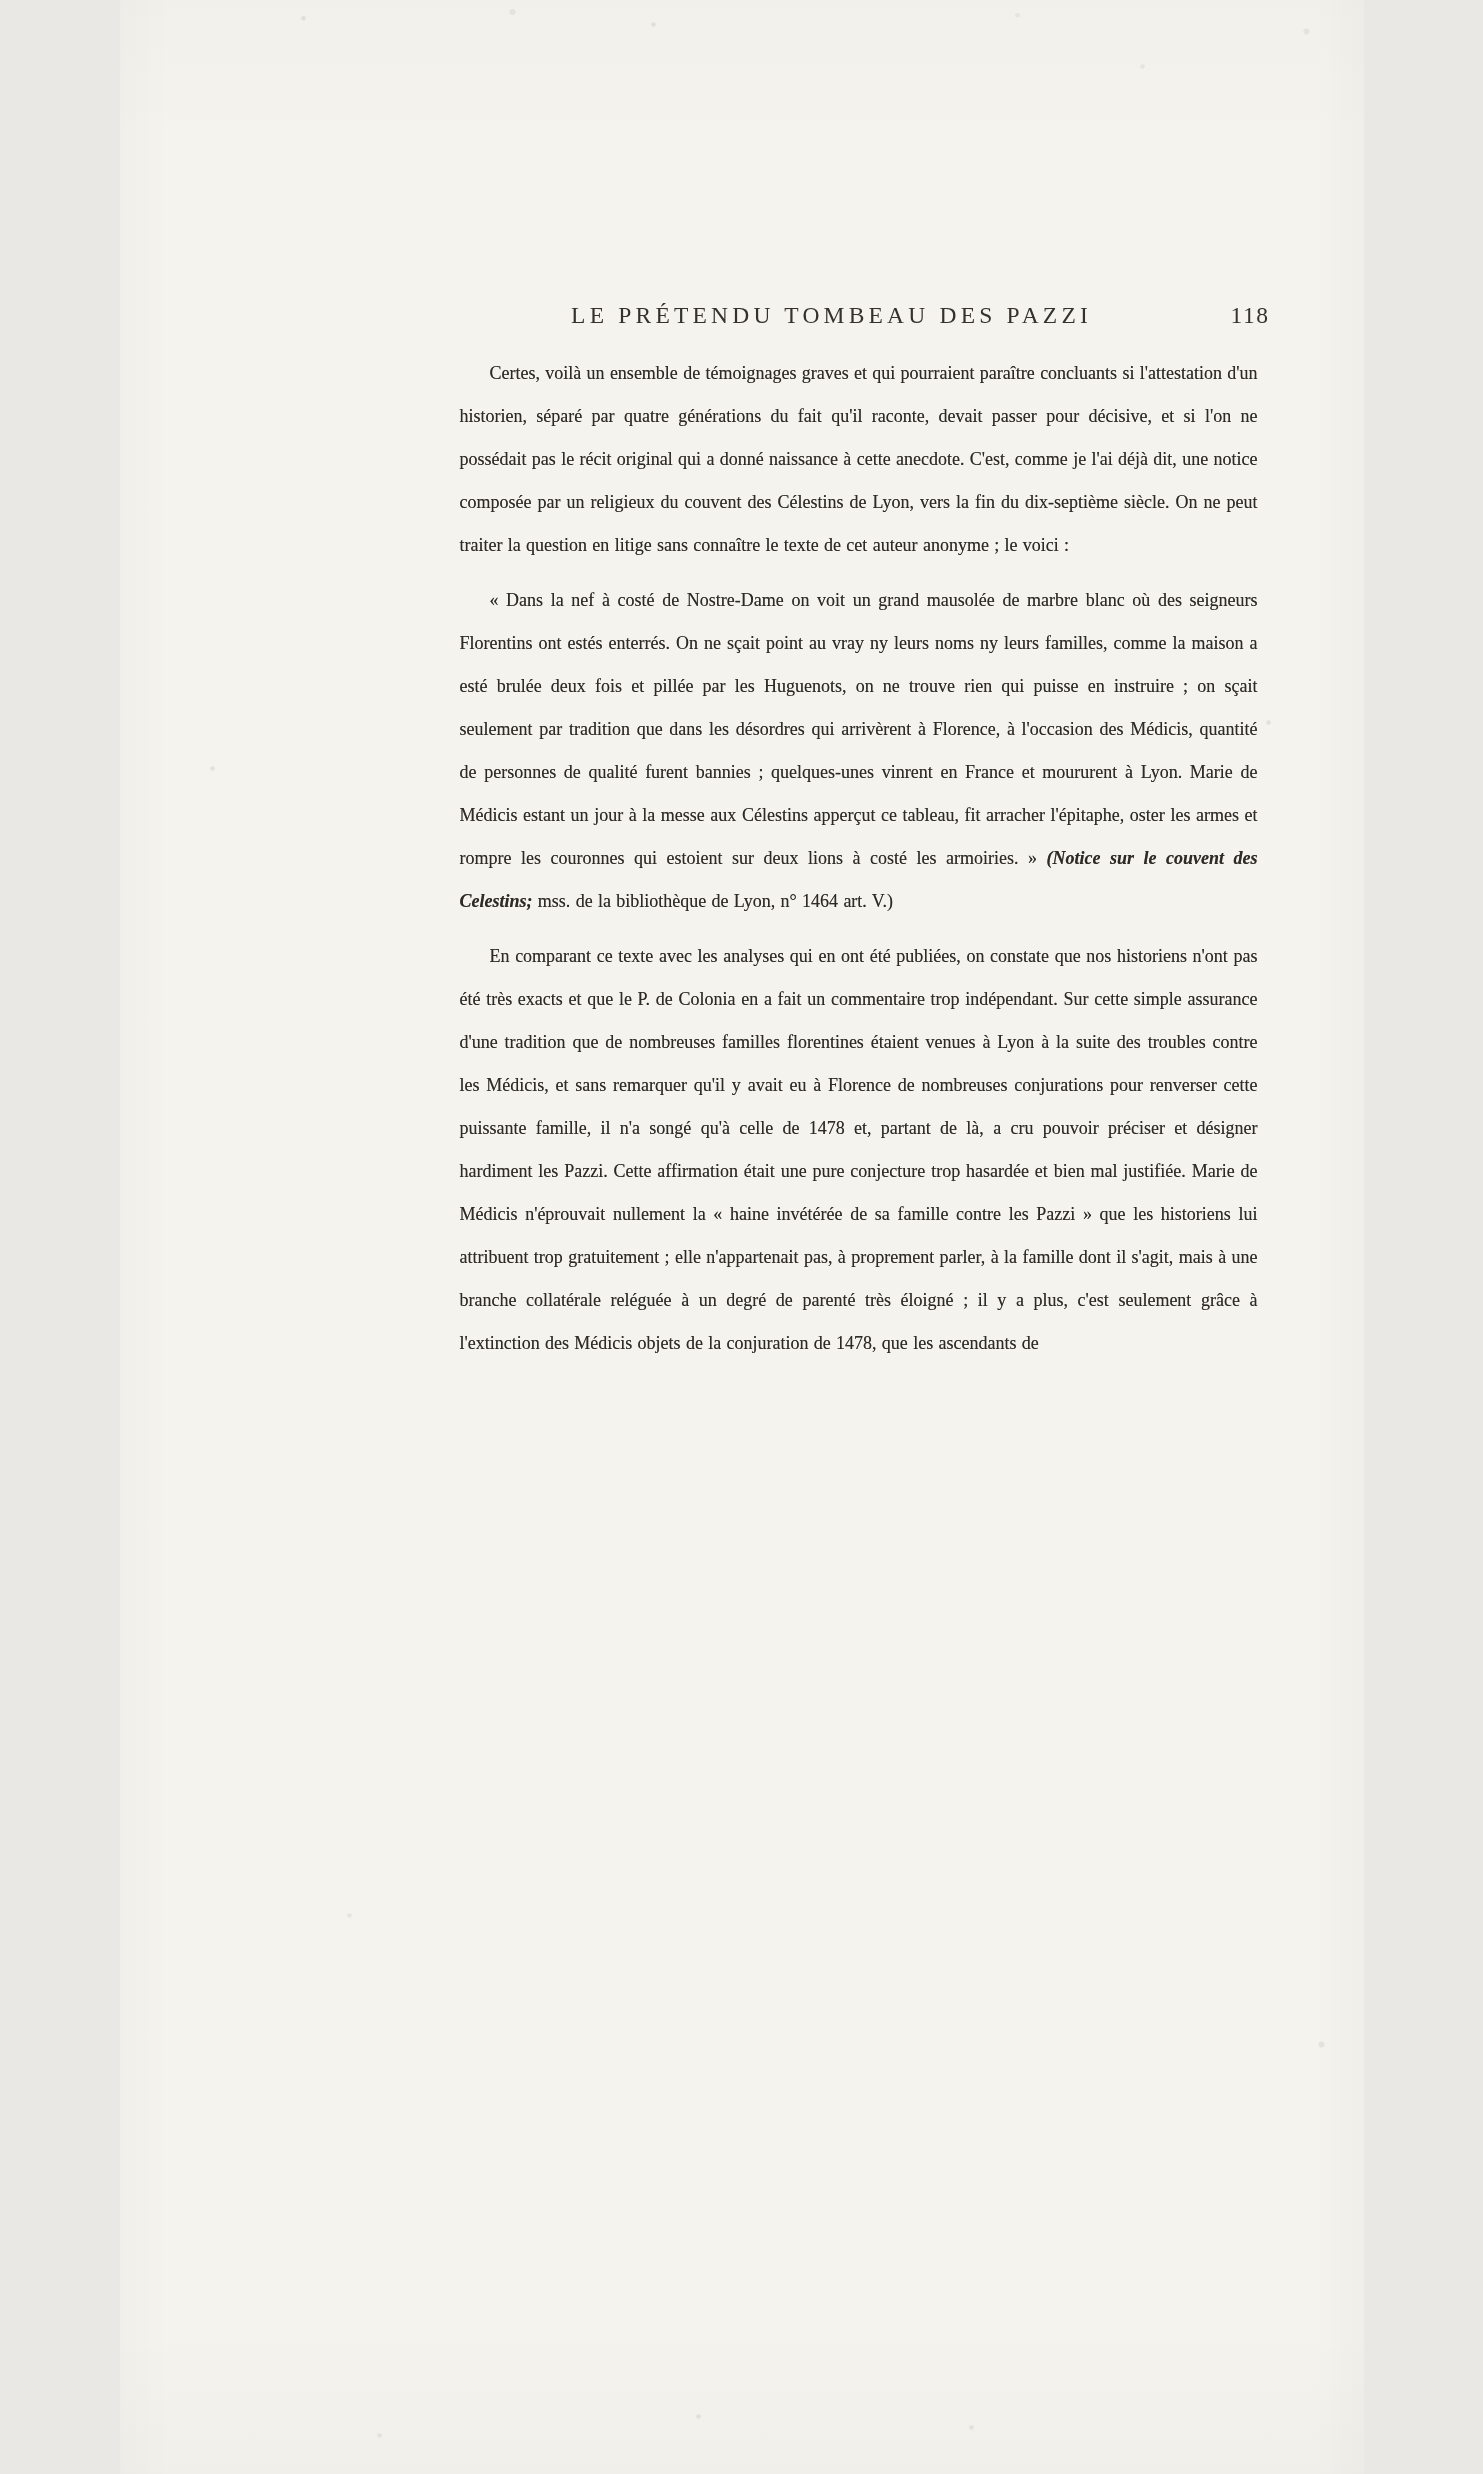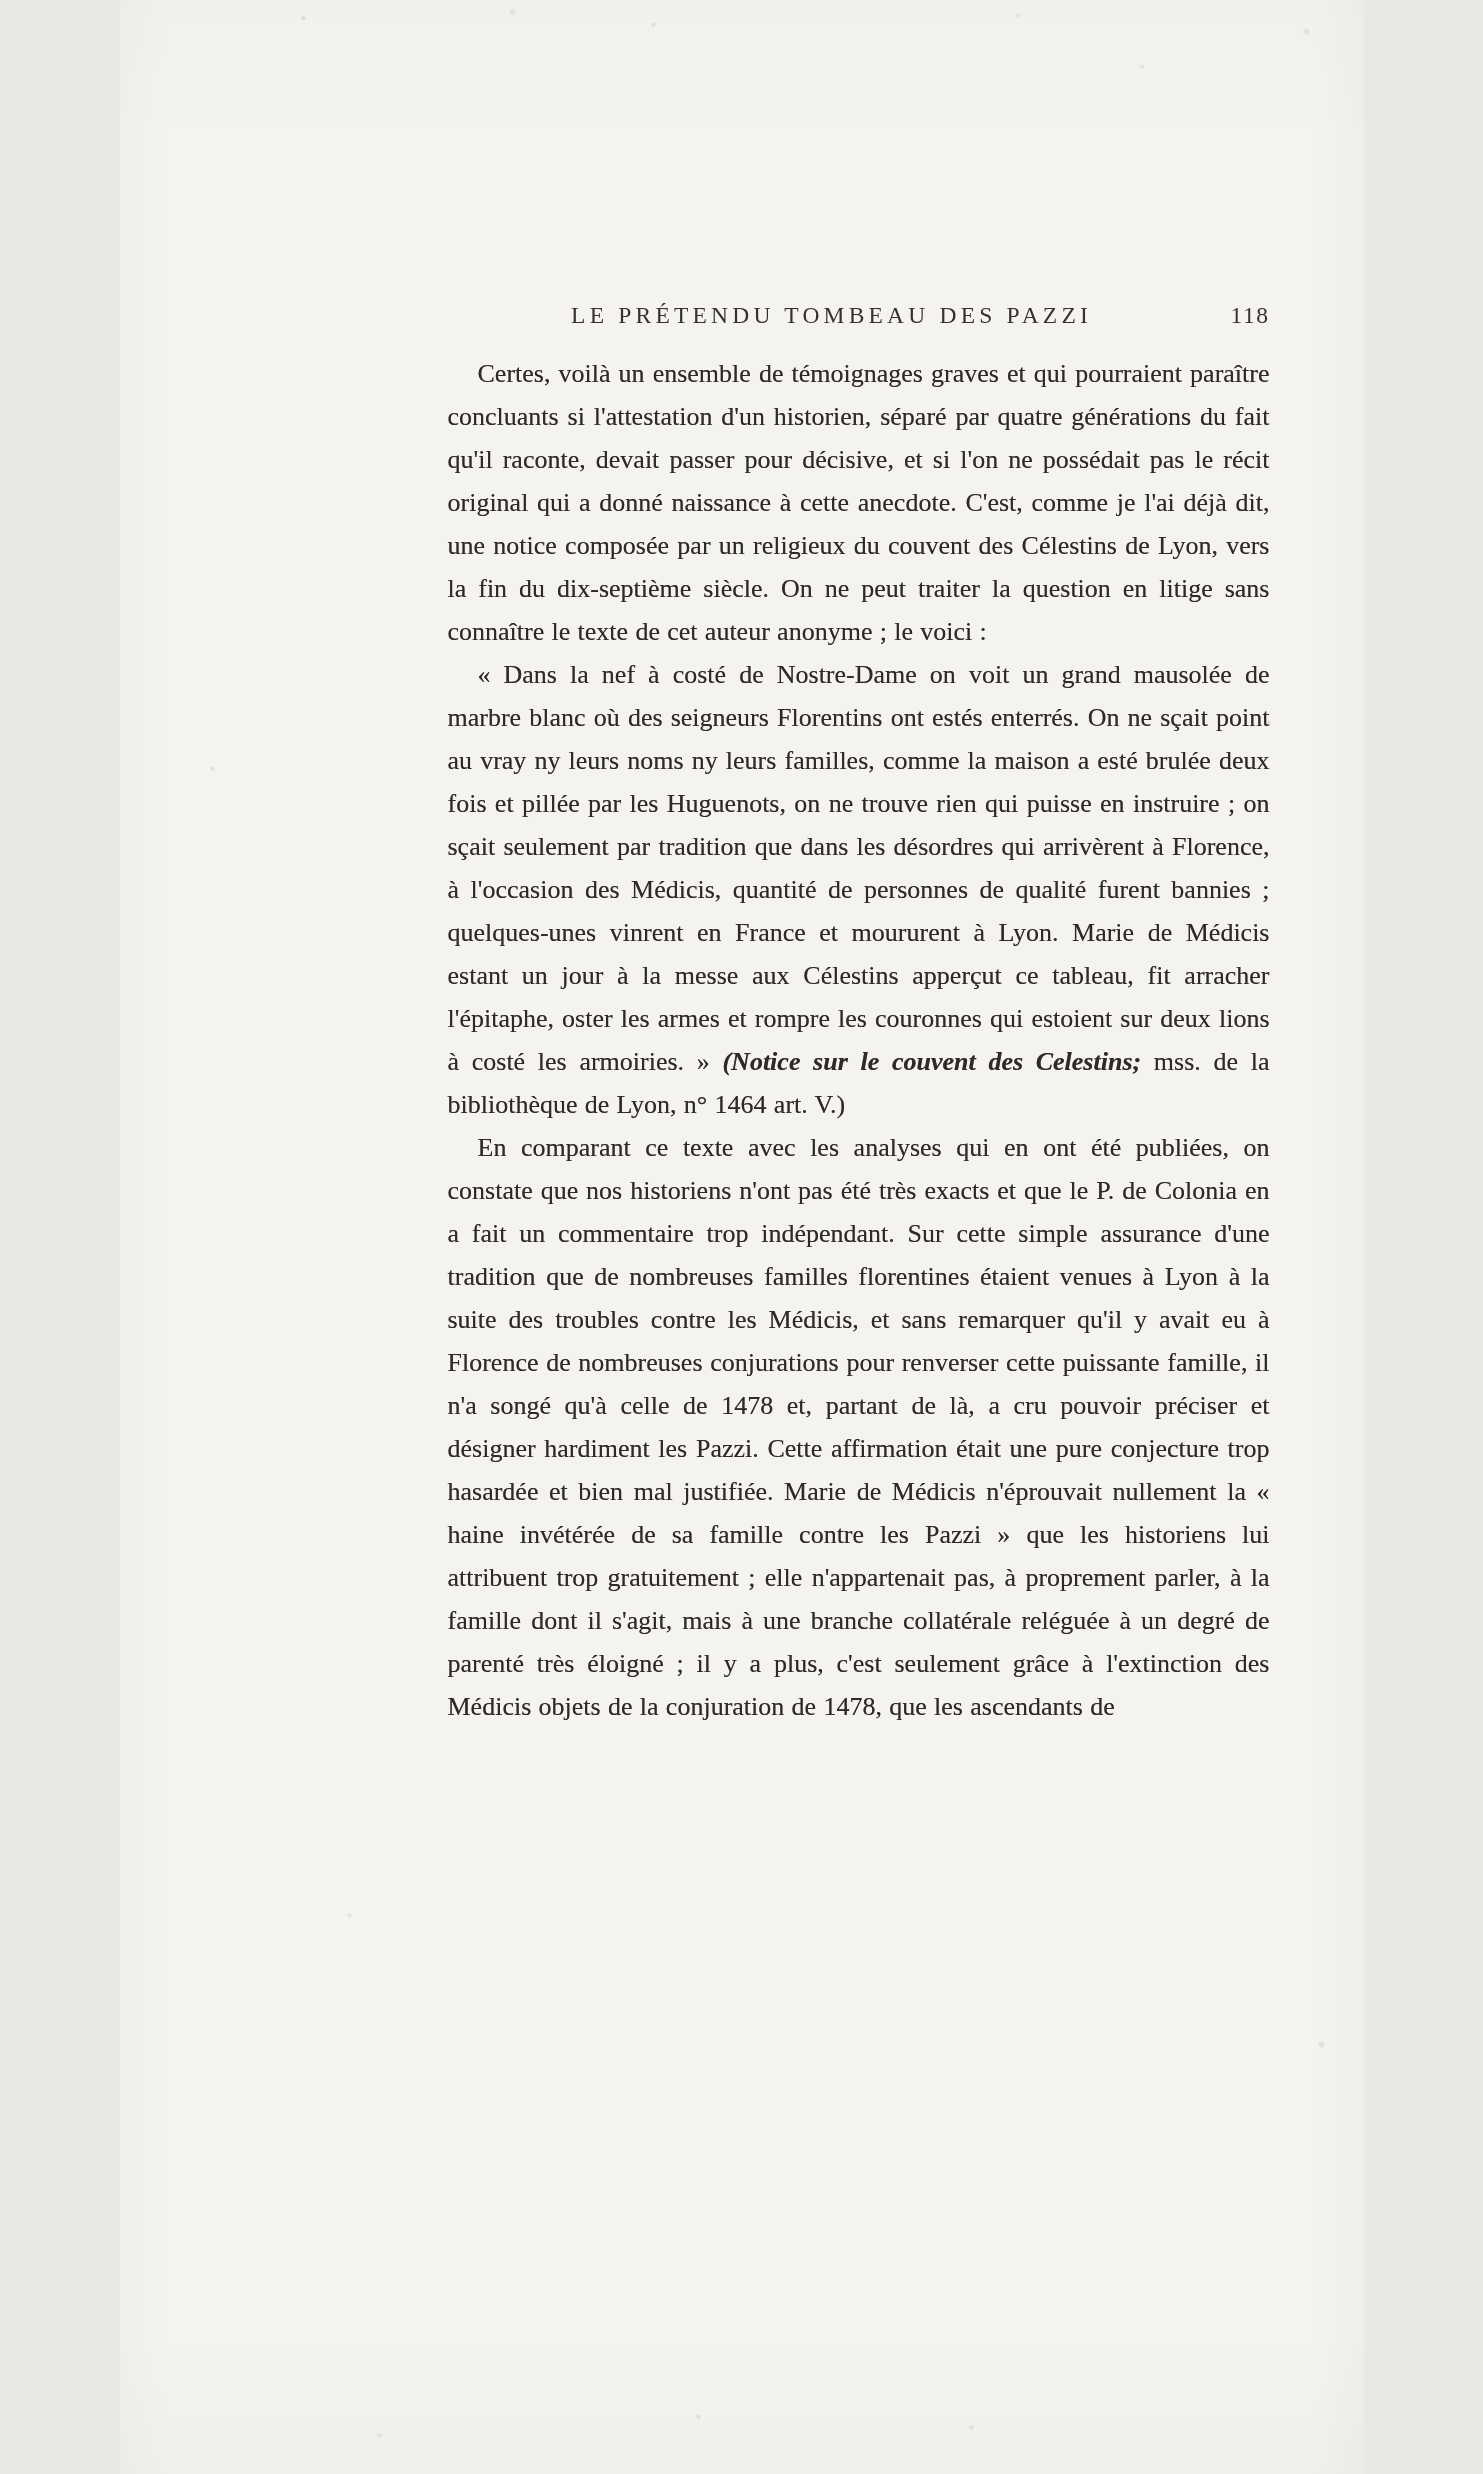--- a/index.html
+++ b/index.html
@@ -38,22 +38,22 @@
   .header-title {
     flex: 1 1 auto;
     text-align: center;
   }
   .header-page-number {
     flex: 0 0 auto;
     letter-spacing: 1.5px;
     padding-left: 15px;
   }
   .body-text p {
-    margin: 0;
-    font-size: 26px;
+    margin: 12px;
+    font-size: 18px;
     line-height: 43px;
     text-align: justify;
     text-indent: 30px;
     hyphens: auto;
     -webkit-hyphens: auto;
     word-spacing: 0.8px;
     text-shadow: 0 0 0.4px rgba(46,43,39,0.55);
   }
   .seg-italic {
     font-style: italic;

